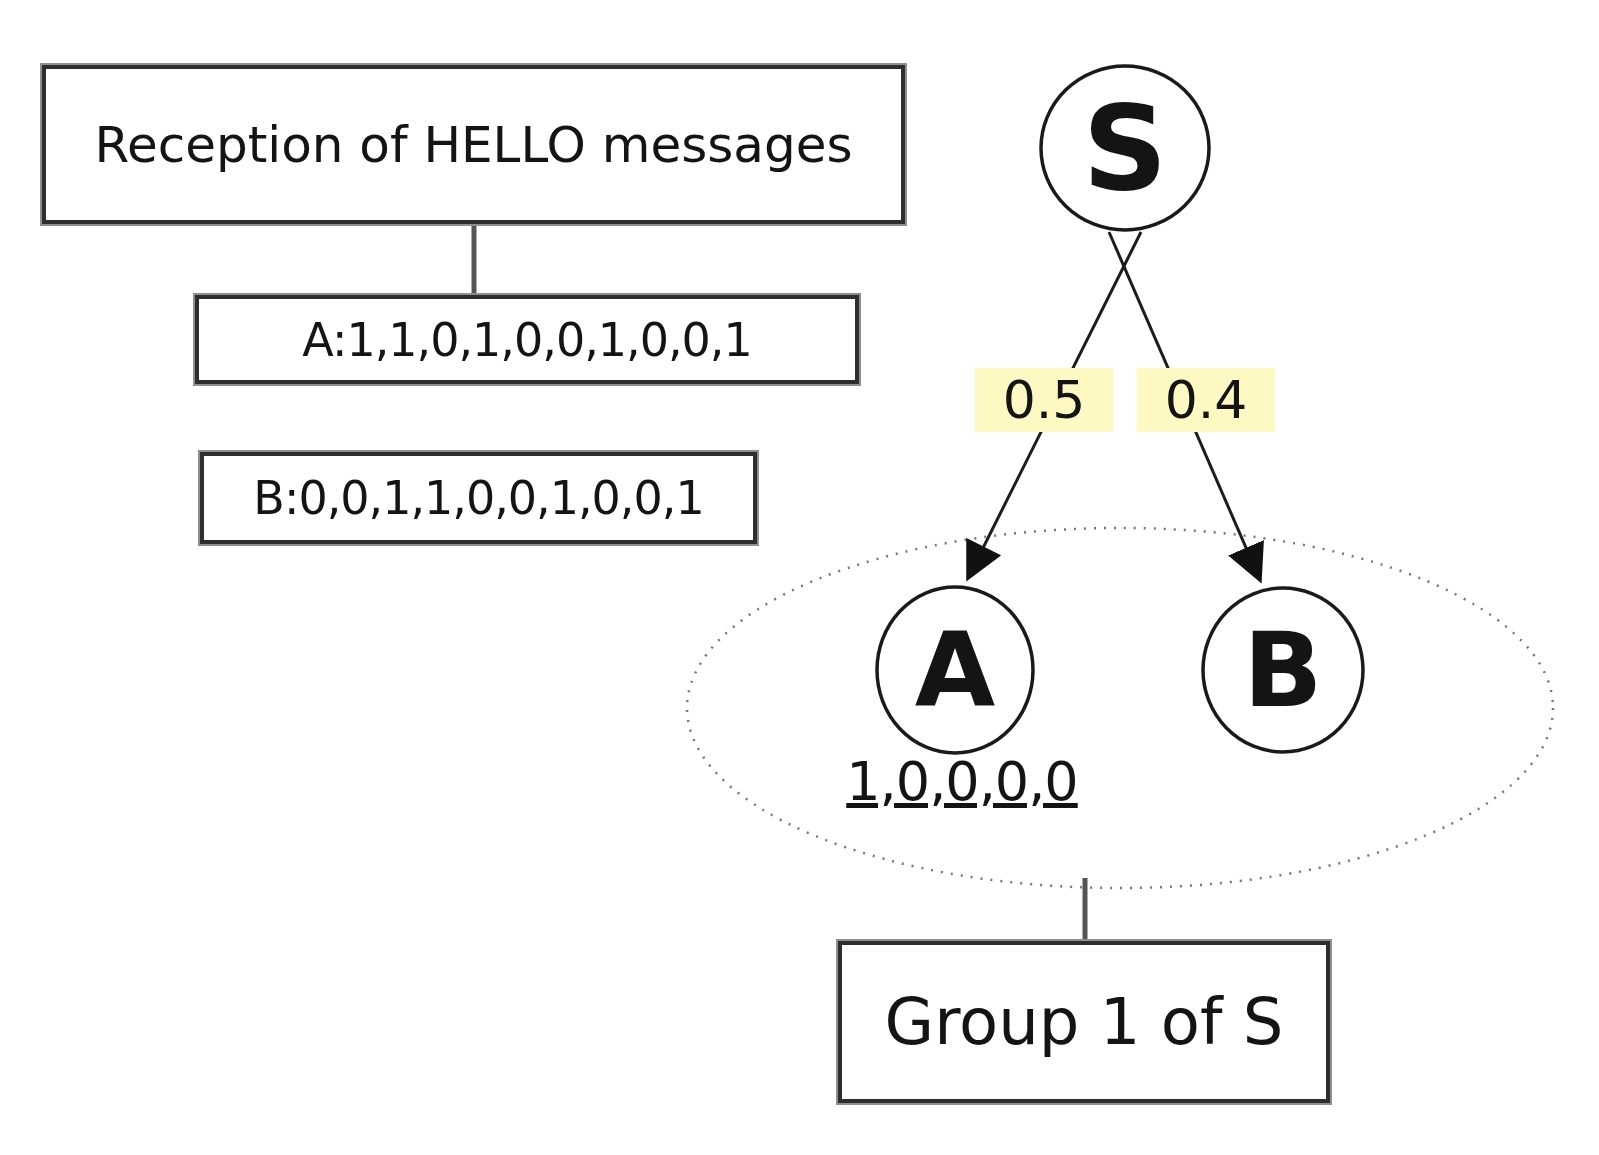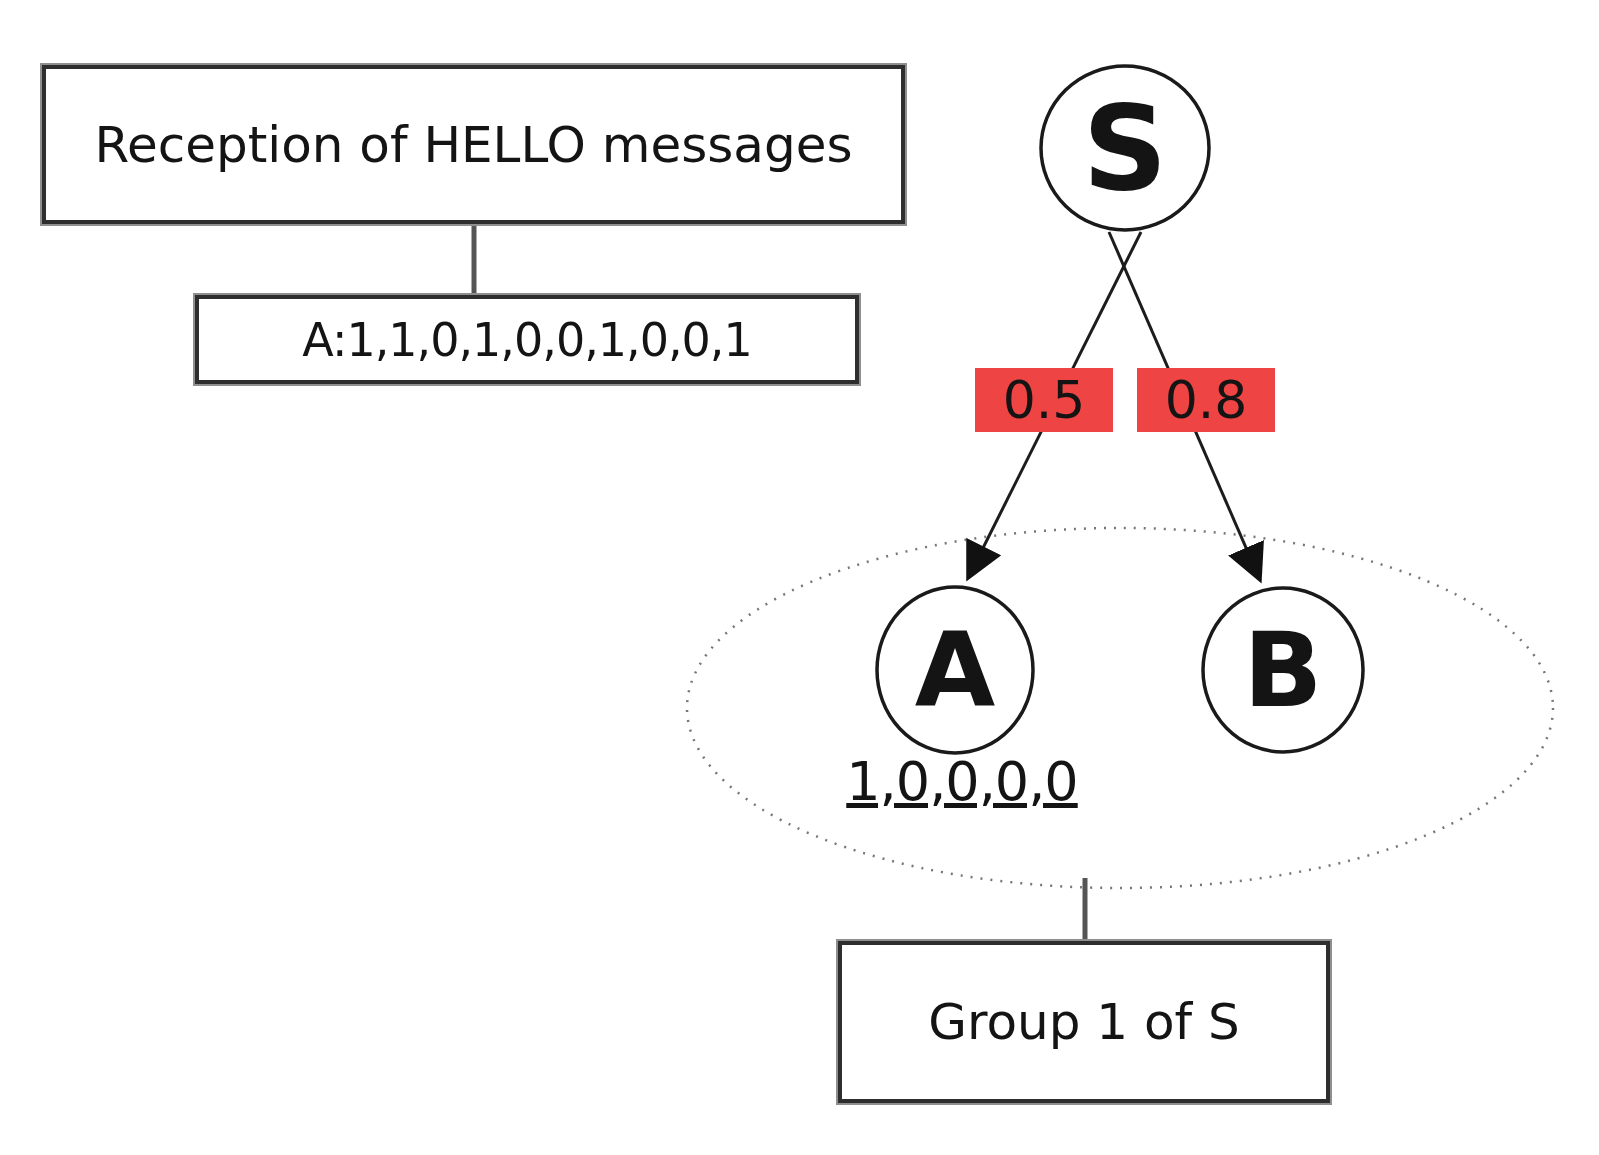--- a/index.html
+++ b/index.html
@@ -38,23 +38,23 @@
     position: absolute;
     display: flex;
     align-items: center;
     justify-content: center;
     text-align: center;
     color: #141414;
     white-space: nowrap;
   }
   .reception { font-size: 50px; letter-spacing: 0px; }
   .seq       { font-size: 46px; letter-spacing: -1px; }
-  .groupbox  { font-size: 50px; }
+  .groupbox  { font-size: 64px; }
   .node-letter { font-weight: 700; }
-  .weight { font-size: 52px; background: #ef4444; padding: 0 6px; }
+  .weight { font-size: 52px; background: #fef9c3; padding: 0 6px; }
   .vector { font-size: 54px; letter-spacing: -1px; text-decoration: underline; }
 </style>
 </head>
 <body>
 
 <div id="stage">
 
   <svg id="shapes" viewBox="0 0 1599 1155" xmlns="http://www.w3.org/2000/svg">
     <defs>
       <marker id="arrow" viewBox="0 0 10 10" refX="9" refY="5" markerWidth="13" markerHeight="13" orient="auto-start-reverse">
@@ -78,36 +78,39 @@
   </svg>
 
   <div class="txtbox reception" style="left:42px; top:65px; width:863px; height:159px;">
     <span>Reception of HELLO messages</span>
   </div>
 
   <div class="txtbox seq" style="left:195px; top:295px; width:664px; height:89px;">
     <span>A:1,1,0,1,0,0,1,0,0,1</span>
   </div>
 
+  <div class="txtbox seq" style="left:200px; top:452px; width:557px; height:92px;">
+    <span>B:0,0,1,1,0,0,1,0,0,1</span>
+  </div>
 
   <div class="lbl node-letter" style="left:1041px; top:66px; width:168px; height:164px; font-size:118px;">
     <span>S</span>
   </div>
   <div class="lbl node-letter" style="left:877px; top:587px; width:156px; height:166px; font-size:104px;">
     <span>A</span>
   </div>
   <div class="lbl node-letter" style="left:1203px; top:588px; width:160px; height:164px; font-size:104px;">
     <span>B</span>
   </div>
 
   <div class="lbl weight" style="left:975px; top:368px; width:126px; height:64px;">
     <span>0.5</span>
   </div>
   <div class="lbl weight" style="left:1137px; top:368px; width:126px; height:64px;">
-    <span>0.8</span>
+    <span>0.4</span>
   </div>
 
   <div class="lbl vector" style="left:832px; top:748px; width:260px; height:66px;">
     <span>1,0,0,0,0</span>
   </div>
 
   <div class="txtbox groupbox" style="left:838px; top:941px; width:492px; height:162px;">
     <span>Group 1 of S</span>
   </div>
 

